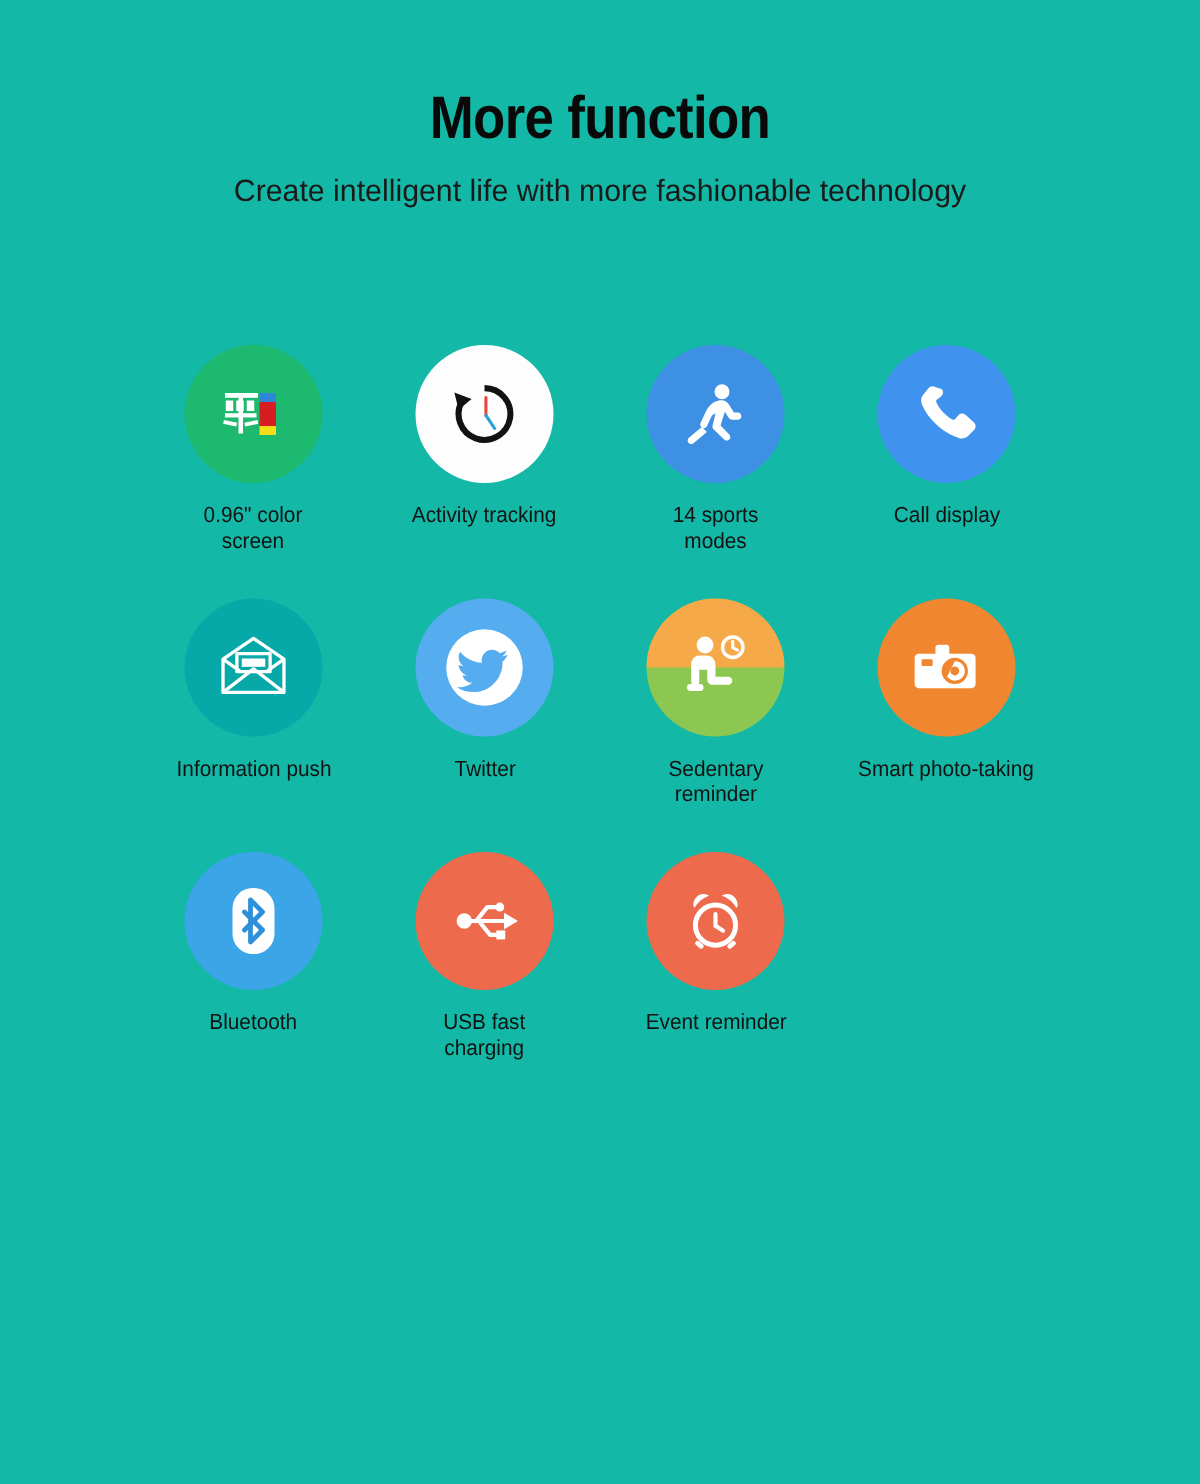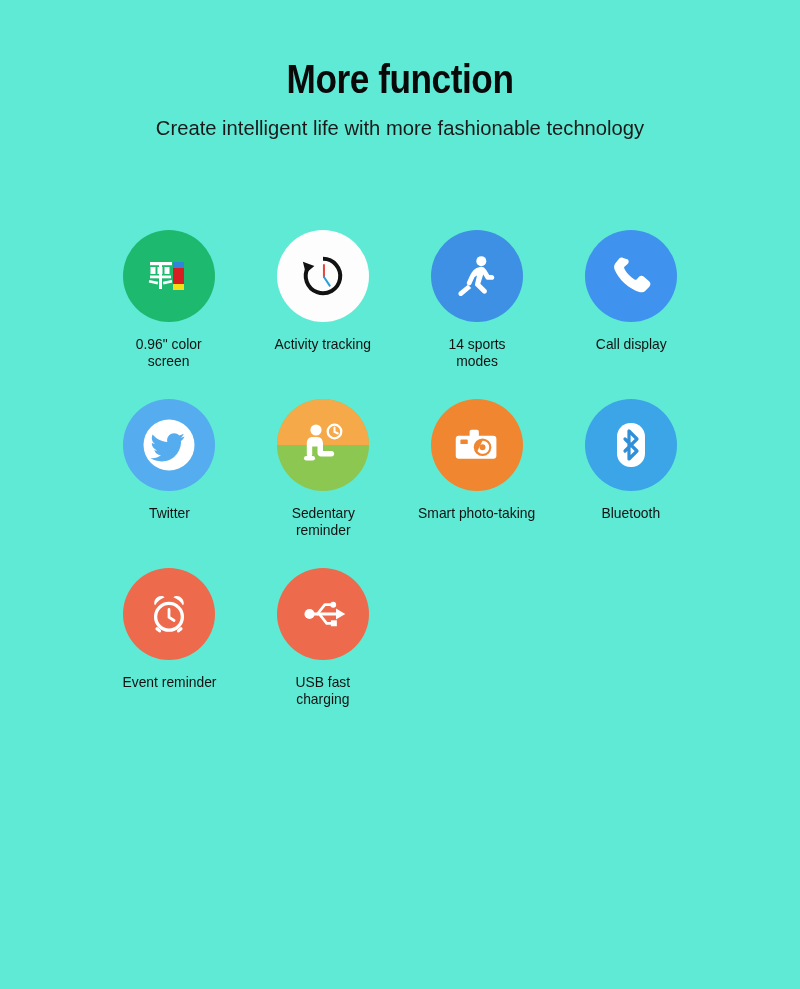--- a/index.html
+++ b/index.html
@@ -11,21 +11,21 @@
     height: 989px;
     background: #e3dfe0;
     font-family: "Liberation Sans", sans-serif;
     overflow: hidden;
     position: relative;
   }
   .page {
     width: 800px;
     height: 989px;
     position: relative;
-    background: #5eead4;
+    background: #14b8a6;
   }
   .header {
     text-align: center;
     padding-top: 56px;
   }
   .title {
     font-family: "Liberation Sans", sans-serif;
     font-size: 40px;
     font-weight: bold;
     color: #090909;
@@ -142,20 +142,35 @@
 
     <div class="cell">
       <div class="circle" style="background:#3f93ee">
         <svg class="ico" width="44" height="44" viewBox="0 0 48 48">
           <path d="M16.2 4.5 C14.4 3.2 12.1 3.6 10.7 5.4 L6.8 10.4 C5.3 12.3 5.2 14.9 6.3 17.4 C8.3 22 12 27.5 17.2 32.2 C22.4 36.9 28.2 40 32.9 41.4 C35.5 42.2 38 41.7 39.7 40 L44 35.6 C45.6 34 45.6 31.6 44 30.1 L37.8 24.6 C36.2 23.2 33.9 23.4 32.5 25 L30.3 27.6 C29.8 28.2 28.9 28.4 28.2 28 C25.7 26.6 23.2 24.6 21 22.2 C19 20 17.5 17.7 16.6 15.5 C16.3 14.8 16.5 14 17.1 13.5 L20 11.2 C21.7 9.9 22 7.6 20.7 6 Z" fill="#ffffff"></path>
         </svg>
       </div>
       <div class="label">Call display</div>
     </div>
 
+    <div class="cell">
+      <div class="circle" style="background:#06a8a8">
+        <svg class="ico" width="48" height="48" viewBox="0 0 52 52">
+          <g fill="none" stroke="#ffffff" stroke-width="2.4" stroke-linejoin="round">
+            <path d="M4 44 L4 20 L26 5 L48 20 L48 44 Z"></path>
+            <path d="M4 44 L26 27 L48 44"></path>
+            <path d="M4 20 L16 28.5"></path>
+            <path d="M48 20 L36 28.5"></path>
+            <rect x="14" y="16" width="24" height="13"></rect>
+          </g>
+          <rect x="17.5" y="19.5" width="17" height="6" fill="#ffffff"></rect>
+        </svg>
+      </div>
+      <div class="label">Information push</div>
+    </div>
 
 
     <div class="cell">
       <div class="circle" style="background:#55acee">
         <svg class="ico" width="62" height="62" viewBox="0 0 62 62">
           <circle cx="31" cy="31" r="25.5" fill="#ffffff"></circle>
           <path d="M46.5 22.5 C45.3 23.1 44 23.5 42.6 23.7 C44.1 22.8 45.2 21.4 45.7 19.7 C44.3 20.5 42.8 21.1 41.2 21.5 C39.9 20.1 38.1 19.2 36.1 19.2 C32.2 19.2 29.1 22.4 29.1 26.3 C29.1 26.9 29.2 27.4 29.3 27.9 C23.4 27.6 18.2 24.8 14.7 20.5 C14.1 21.5 13.8 22.8 13.8 24.1 C13.8 26.6 15 28.7 16.9 30 C15.8 29.9 14.7 29.6 13.8 29.1 L13.8 29.2 C13.8 32.6 16.2 35.5 19.4 36.2 C18.8 36.3 18.2 36.4 17.6 36.4 C17.1 36.4 16.7 36.4 16.3 36.3 C17.2 39.1 19.8 41.2 22.9 41.2 C20.5 43.1 17.5 44.2 14.2 44.2 C13.6 44.2 13.1 44.2 12.5 44.1 C15.7 46.2 19.5 47.4 23.5 47.4 C36.1 47.4 43 37 43 28 C43 27.7 43 27.4 43 27.1 C44.4 26.1 45.6 24.4 46.5 22.5 Z" fill="#55acee"></path>
         </svg>
       </div>
       <div class="label">Twitter</div>
@@ -197,50 +212,50 @@
     </div>
 
     <div class="cell">
       <div class="circle" style="background:#3ba5e8">
         <svg class="ico" width="56" height="56" viewBox="0 0 56 56">
           <rect x="14" y="6" width="28" height="44" rx="13.5" fill="#ffffff"></rect>
           <path d="M26 14 L26 42 L34 34 L22 22 M22 34 L34 22 L26 14" fill="none" stroke="#2f8fd8" stroke-width="3.2" stroke-linejoin="round" stroke-linecap="round"></path>
         </svg>
       </div>
       <div class="label">Bluetooth</div>
-    </div>
-
-    <div class="cell">
-      <div class="circle" style="background:#ed6a4c">
-        <svg class="ico" width="48" height="48" viewBox="0 0 52 52">
-          <g fill="none" stroke="#ffffff" stroke-width="3.6">
-            <circle cx="26" cy="29" r="14.5"></circle>
-          </g>
-          <path d="M10 14.5 C10 10 13.5 6.5 17.5 6.5 C19 6.5 20.3 7 21.3 7.8 C16.8 9.5 13 12.5 11 16.5 C10.3 16 10 15.3 10 14.5 Z" fill="#ffffff"></path>
-          <path d="M42 14.5 C42 10 38.5 6.5 34.5 6.5 C33 6.5 31.7 7 30.7 7.8 C35.2 9.5 39 12.5 41 16.5 C41.7 16 42 15.3 42 14.5 Z" fill="#ffffff"></path>
-          <path d="M26 21 L26 29.5 L31.5 33" fill="none" stroke="#ffffff" stroke-width="3" stroke-linecap="round"></path>
-          <rect x="11" y="41.5" width="7" height="3.4" rx="1.7" fill="#ffffff" transform="rotate(40 14.5 43)"></rect>
-          <rect x="34" y="41.5" width="7" height="3.4" rx="1.7" fill="#ffffff" transform="rotate(-40 37.5 43)"></rect>
-        </svg>
-      </div>
-      <div class="label">Event reminder</div>
     </div>
 
     <div class="cell">
       <div class="circle" style="background:#ed6a4c">
         <svg class="ico" width="52" height="52" viewBox="0 0 56 56">
           <g stroke="#ffffff" stroke-width="3" fill="none" stroke-linecap="round" stroke-linejoin="round">
             <line x1="13" y1="28" x2="47" y2="28"></line>
             <path d="M22 28 L30 18 L37.5 18"></path>
             <path d="M24 28 L32 38 L39 38"></path>
           </g>
           <circle cx="13.5" cy="28" r="5.5" fill="#ffffff"></circle>
           <circle cx="39" cy="18" r="3.2" fill="#ffffff"></circle>
           <rect x="36.5" y="34.8" width="6.4" height="6.4" fill="#ffffff"></rect>
           <polygon points="42,22 52,28 42,34" fill="#ffffff"></polygon>
         </svg>
       </div>
       <div class="label">USB fast
 charging</div>
     </div>
 
+    <div class="cell">
+      <div class="circle" style="background:#ed6a4c">
+        <svg class="ico" width="48" height="48" viewBox="0 0 52 52">
+          <g fill="none" stroke="#ffffff" stroke-width="3.6">
+            <circle cx="26" cy="29" r="14.5"></circle>
+          </g>
+          <path d="M10 14.5 C10 10 13.5 6.5 17.5 6.5 C19 6.5 20.3 7 21.3 7.8 C16.8 9.5 13 12.5 11 16.5 C10.3 16 10 15.3 10 14.5 Z" fill="#ffffff"></path>
+          <path d="M42 14.5 C42 10 38.5 6.5 34.5 6.5 C33 6.5 31.7 7 30.7 7.8 C35.2 9.5 39 12.5 41 16.5 C41.7 16 42 15.3 42 14.5 Z" fill="#ffffff"></path>
+          <path d="M26 21 L26 29.5 L31.5 33" fill="none" stroke="#ffffff" stroke-width="3" stroke-linecap="round"></path>
+          <rect x="11" y="41.5" width="7" height="3.4" rx="1.7" fill="#ffffff" transform="rotate(40 14.5 43)"></rect>
+          <rect x="34" y="41.5" width="7" height="3.4" rx="1.7" fill="#ffffff" transform="rotate(-40 37.5 43)"></rect>
+        </svg>
+      </div>
+      <div class="label">Event reminder</div>
+    </div>
+
   </div>
 </div>
 
 </body></html>

